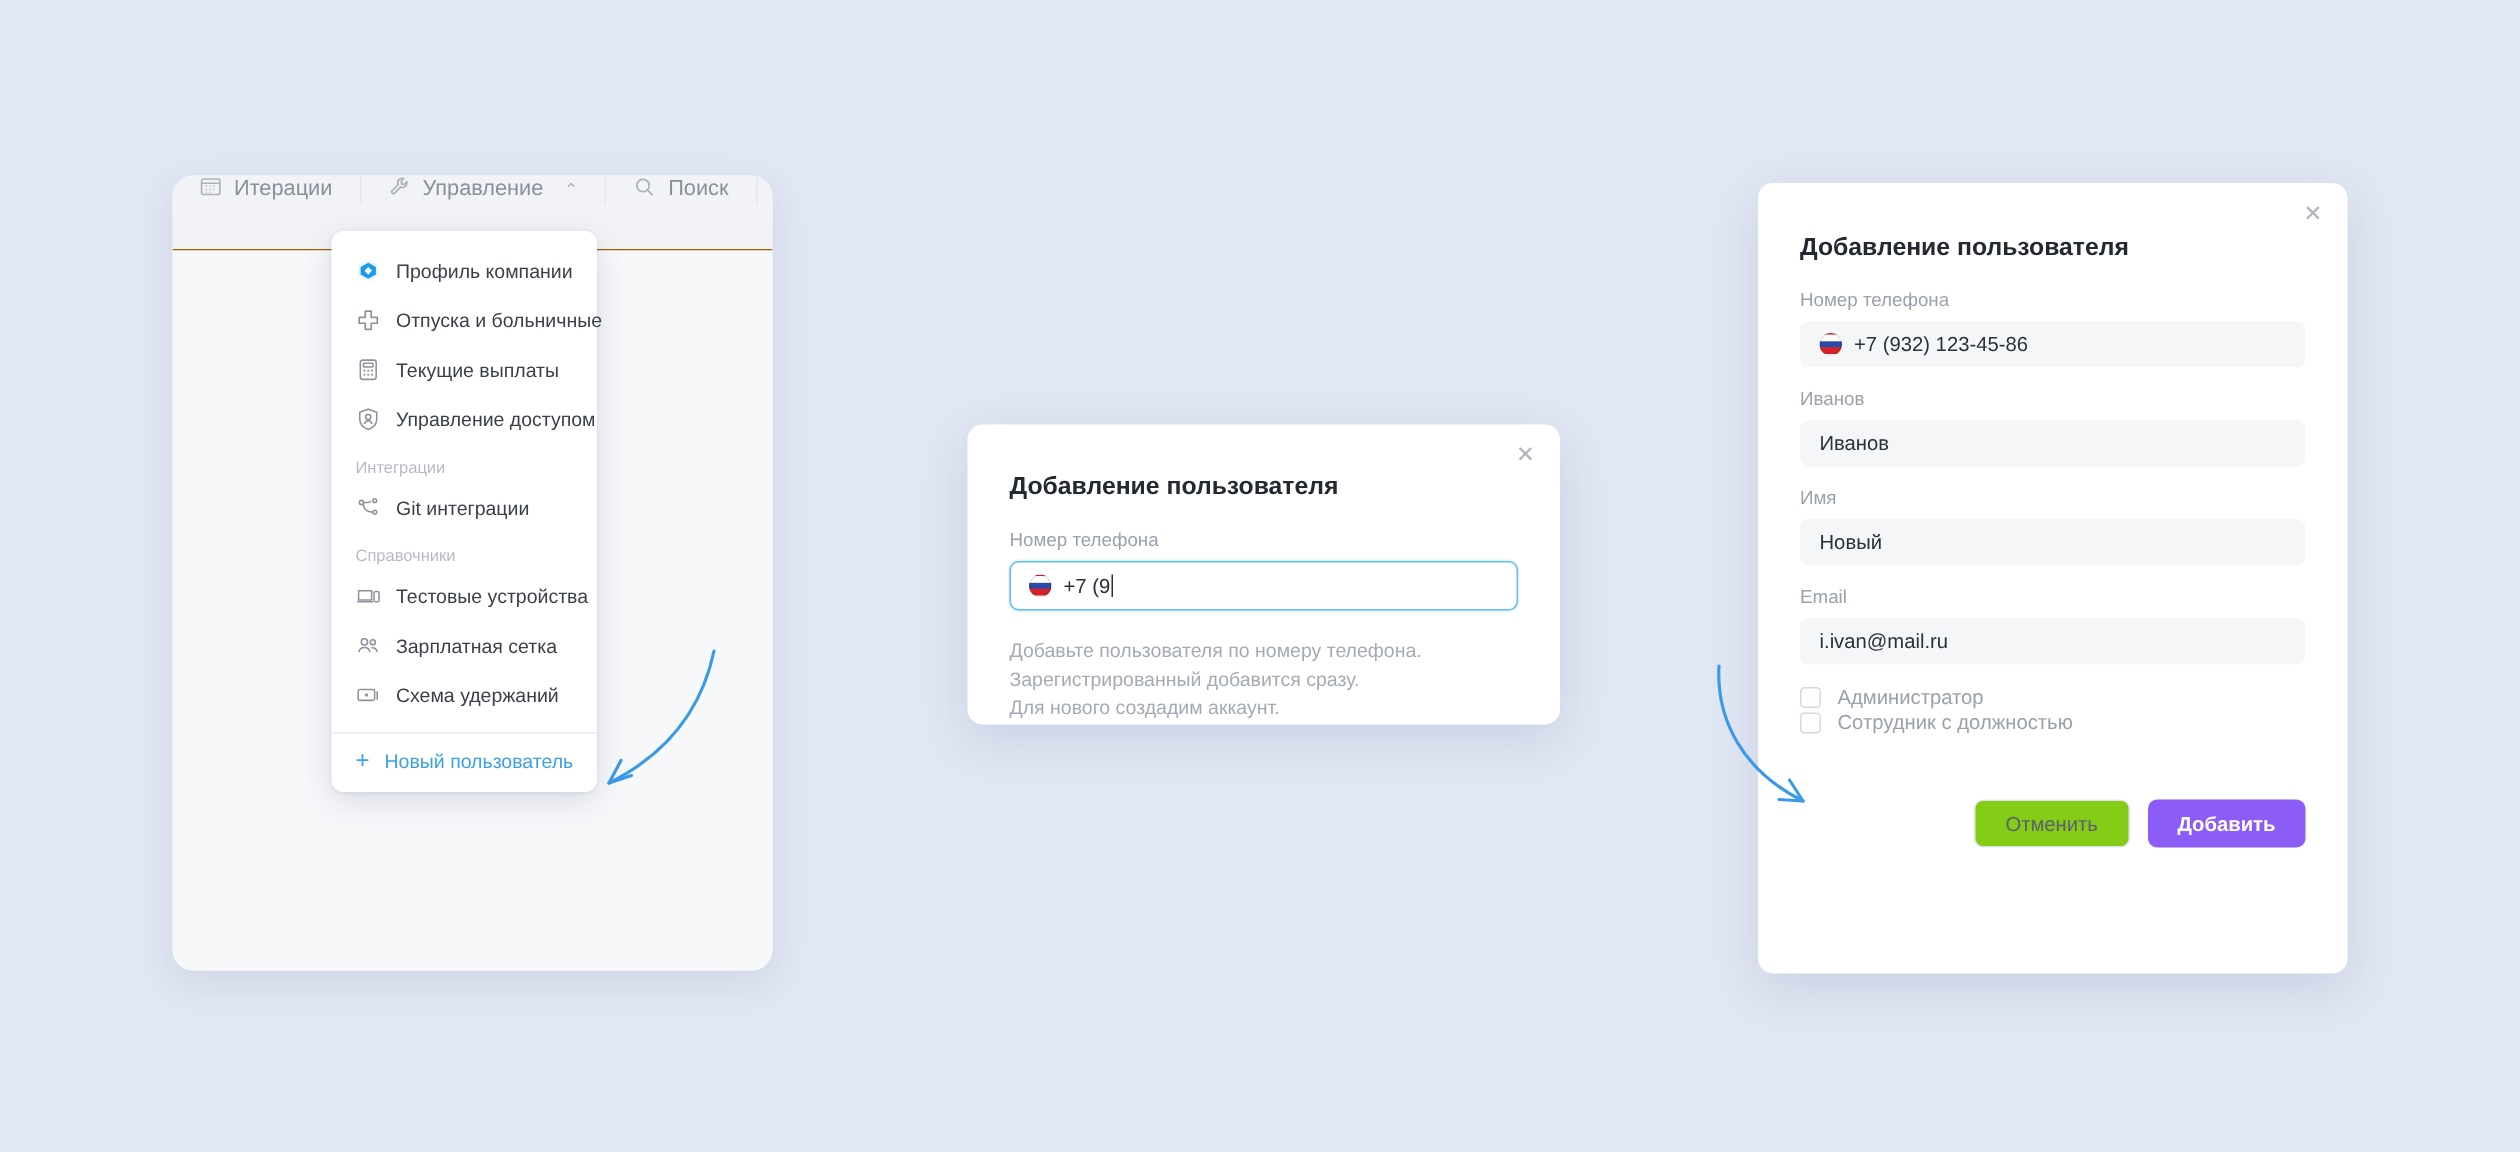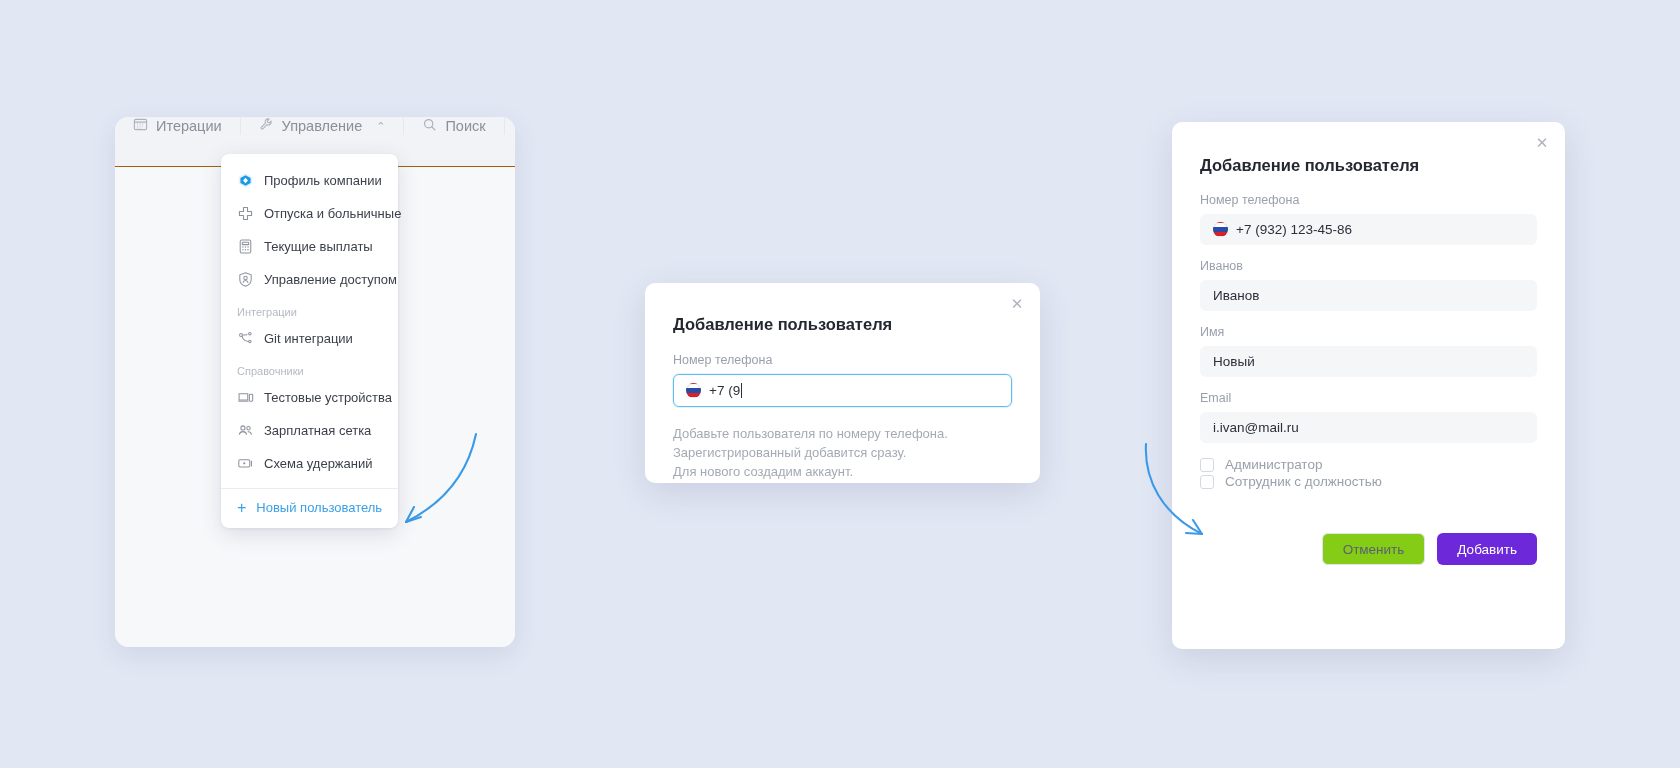--- a/index.html
+++ b/index.html
@@ -123,21 +123,21 @@
     width: 14px; height: 14px; border: 1.4px solid #d4d8e0;
     border-radius: 3px; background: #fff; flex: 0 0 14px;
   }
   .checkrow span { font-size: 13.5px; color: #9aa0ac; }
   .btn-row { display: flex; justify-content: flex-end; gap: 12px; margin-top: 44px; }
   .btn {
     height: 32px; border-radius: 6px; display: flex; align-items: center;
     justify-content: center; font-size: 13.5px; padding: 0 20px;
   }
   .btn-cancel { background: #84cc16; border: 1px solid #e0e3ea; color: #5b6170; }
-  .btn-primary { background: #6d28d9; color: #fff; }
+  .btn-primary { background: #8b5cf6; color: #fff; font-weight: bold; }
 
   
   .arrow-svg { position: absolute; overflow: visible; pointer-events: none; }
 </style>
 </head>
 <body>
 
 <div class="stage">
 
   <div class="app-panel">

